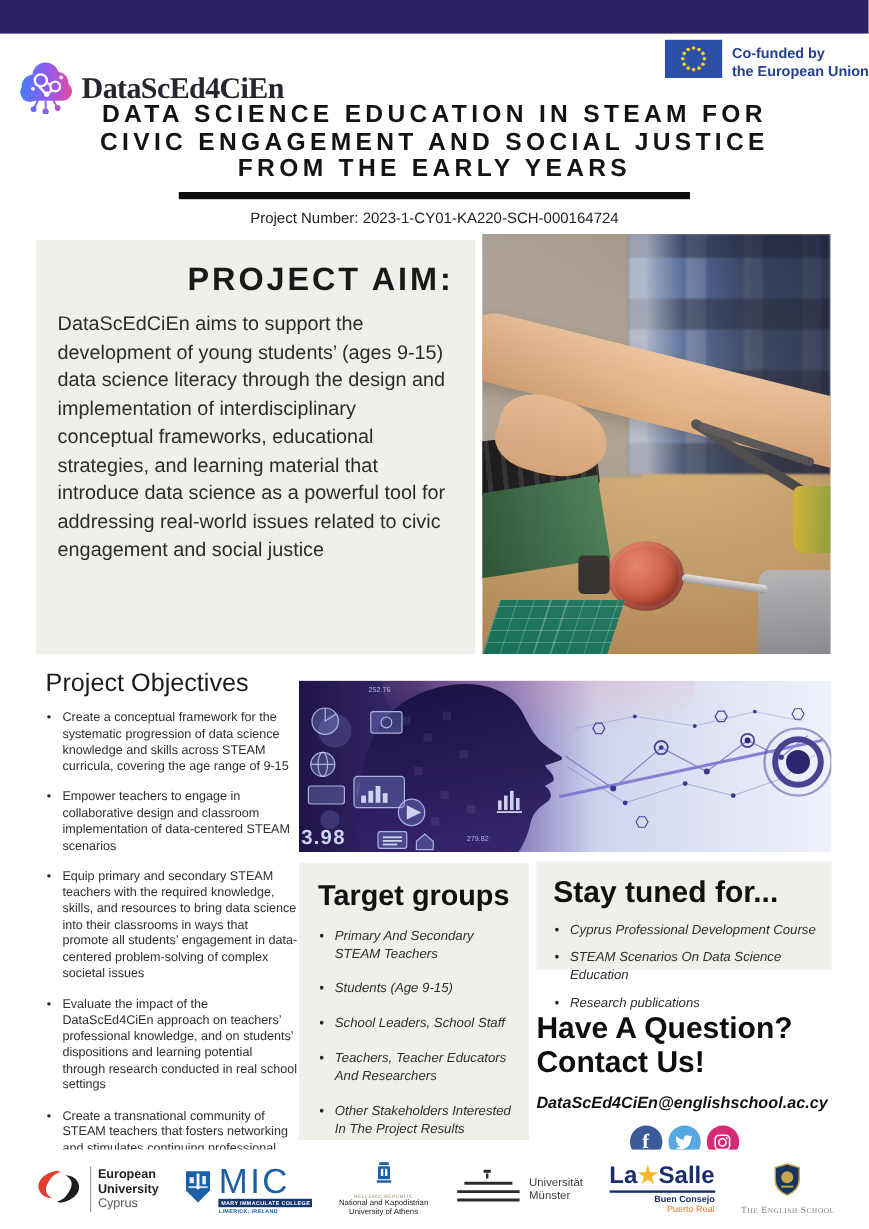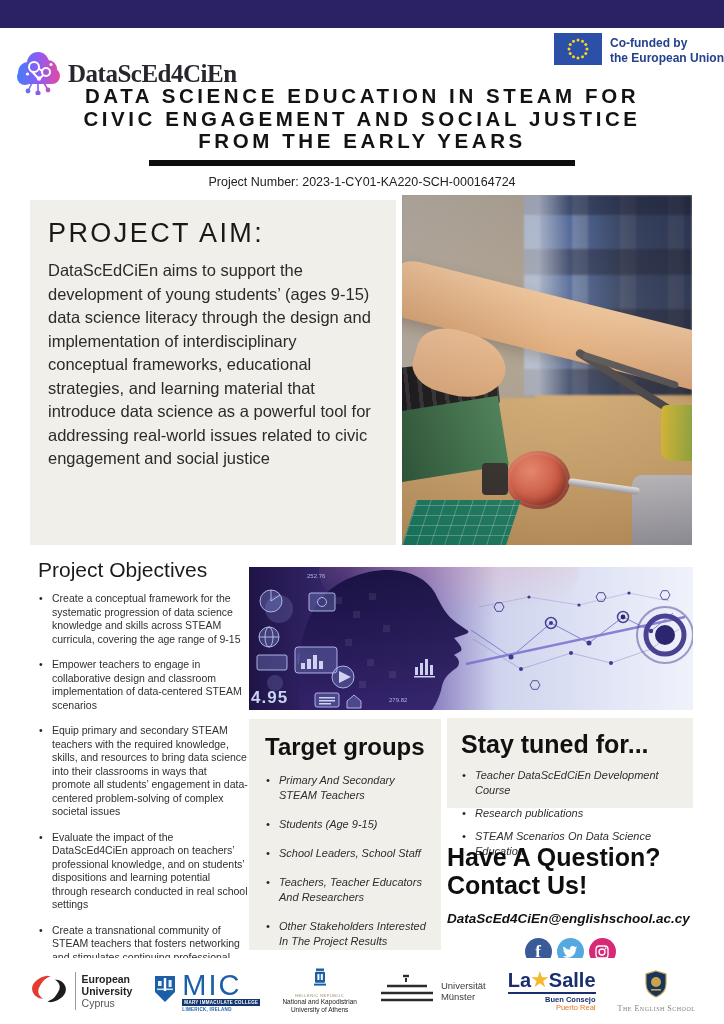--- a/index.html
+++ b/index.html
@@ -16,21 +16,21 @@
   
   .title-block{position:absolute;left:0;top:85px;width:724px;text-align:center;}
   .title-line{display:block;font-size:20.5px;line-height:22.5px;font-weight:800;
               letter-spacing:0.175em;color:#131313;}
   .title-bar{width:426px;height:6px;background:#0d0d0d;margin:7px auto 0;}
   .project-number{margin-top:9px;font-size:12.5px;color:#222;}
 
   
   .aim-box{position:absolute;left:30px;top:200px;width:366px;height:345px;background:#f1efe9;
            padding:16px 18px;box-sizing:border-box;overflow:hidden;}
-  .aim-heading{font-size:27px;font-weight:400;letter-spacing:0.09em;color:#191919;margin:2px 0 10px;}
+  .aim-heading{font-size:27px;font-weight:700;letter-spacing:0.09em;color:#191919;margin:2px 0 10px;text-align:right;}
   .aim-body{font-size:16.5px;line-height:23.5px;color:#2b2b2b;}
 
   
   .photo{position:absolute;left:402px;top:195px;width:290px;height:350px;overflow:hidden;
          background:linear-gradient(180deg,#a9a195 0%,#b3aa9c 52%,#cfa76e 56%,#c9a066 78%,#bd9257 100%);}
   .photo *{position:absolute;}
   .ph-sweater{left:0;top:0;width:46%;height:58%;background:linear-gradient(100deg,#b8afa1,#a59b8c);filter:blur(1px);}
   .ph-plaid{left:42%;top:0;width:58%;height:57%;background-color:#46639a;
     background-image:linear-gradient(90deg,rgba(235,240,248,.55) 10% ,transparent 28%, rgba(15,20,38,.55) 62%, rgba(15,20,38,.65) 100%),
       repeating-linear-gradient(0deg,rgba(15,20,40,.45) 0 26px,transparent 26px 60px),
@@ -338,44 +338,44 @@
         <rect x="166" y="100" width="3" height="8"></rect>
           <rect x="171" y="96" width="3" height="12"></rect>
           <rect x="176" y="92" width="3" height="16"></rect>
           <rect x="181" y="98" width="3" height="10"></rect>
         <rect x="165" y="109" width="21" height="1.5"></rect>
         <rect x="70" y="130" width="16" height="1.5"></rect>
           <rect x="70" y="133" width="16" height="1.5"></rect>
           <rect x="70" y="136" width="12" height="1.5"></rect>
       </g>
     </svg>
-    <div class="bn-num-big">4.95</div>
+    <div class="bn-num-big">3.98</div>
     <div class="bn-num-top">252.76</div>
     <div class="bn-num-bot">279.82</div>
   </div>
 
   <div class="target-box">
     <h2 class="target-heading">Target groups</h2>
     <ul class="bullets italic-bullets">
 
     <li>Primary And Secondary STEAM Teachers</li>
         <li>Students (Age 9-15)</li>
         <li>School Leaders, School Staff</li>
         <li>Teachers, Teacher Educators And Researchers</li>
         <li>Other Stakeholders Interested In The Project Results</li>
       </ul>
   </div>
 
   <div class="stay-box">
     <h2 class="stay-heading">Stay tuned for...</h2>
     <ul class="bullets italic-bullets">
 
-    <li>Teacher DataScEdCiEn Development Course</li>
+    <li>Cyprus Professional Development Course</li>
+        <li>STEAM Scenarios On Data Science Education</li>
         <li>Research publications</li>
-        <li>STEAM Scenarios On Data Science Education</li>
       </ul>
   </div>
 
   <div class="contact">
     <h2 class="contact-heading">
       <span style="display:block">Have A Question?</span>
       <span style="display:block">Contact Us!</span>
     </h2>
     <div class="contact-email">DataScEd4CiEn@englishschool.ac.cy</div>
     <div class="social-row">

